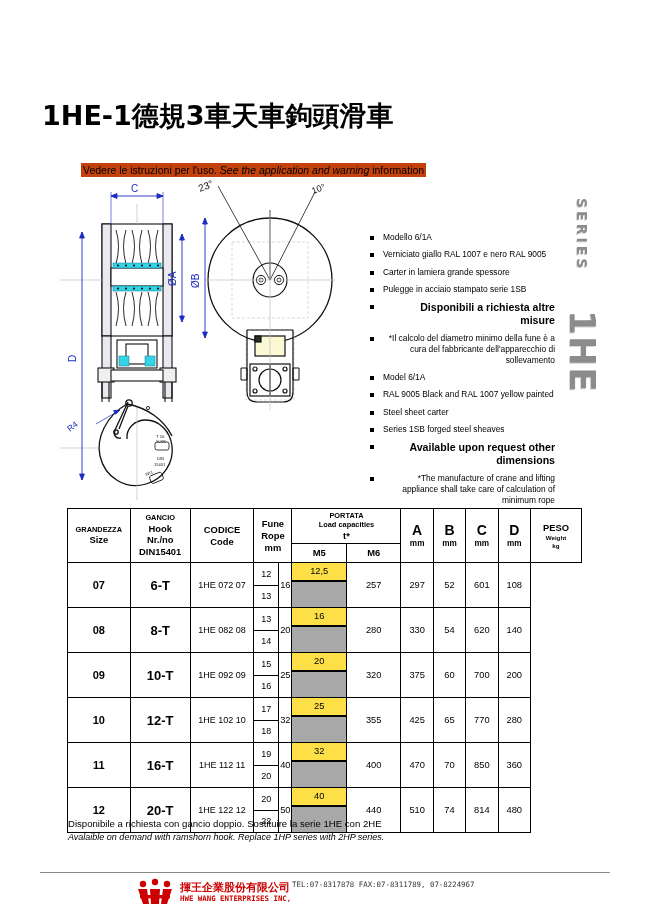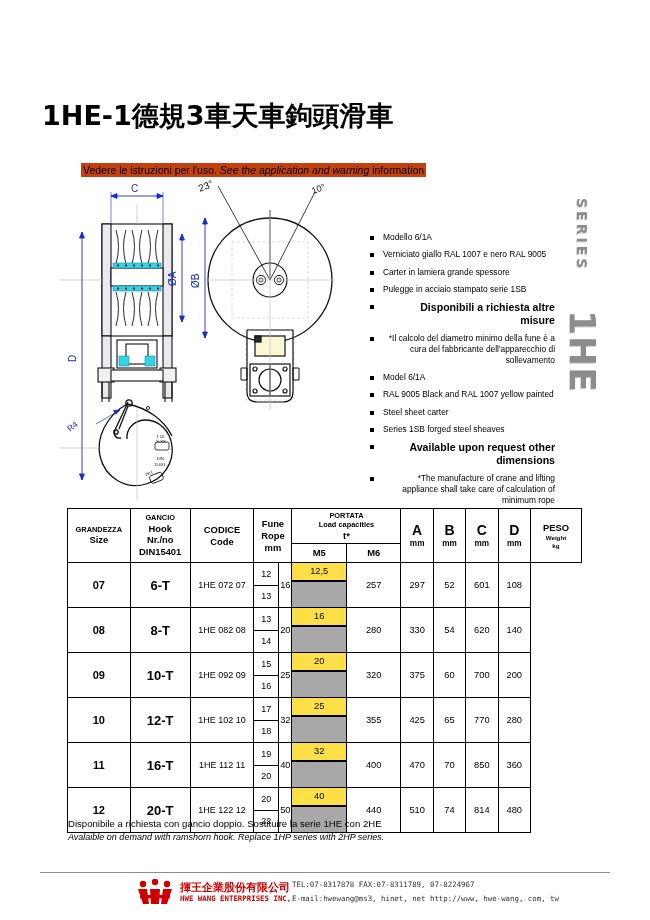--- a/index.html
+++ b/index.html
@@ -522,15 +522,14 @@
         <path d="M3 11 L12 11 L14 26 L8 26 Z"></path>
         <path d="M15 11 L25 11 L24 26 L16 26 Z"></path>
         <path d="M28 11 L37 11 L32 26 L26 26 Z"></path>
         <rect x="5" y="17" width="30" height="3.4"></rect>
       </g>
     </svg>
   </div>
   <div class="fcn">揮王企業股份有限公司</div>
   <div class="fen">HWE WANG ENTERPRISES INC,</div>
   <div class="ftel">TEL:07-8317878   FAX:07-8311789, 07-8224967</div>
-  <div class="fmail">E-mail:hwewang@ms3, hinet, net    http://www, hwe-wang, com, tw</div>
 
 </div>
 
 </body></html>

